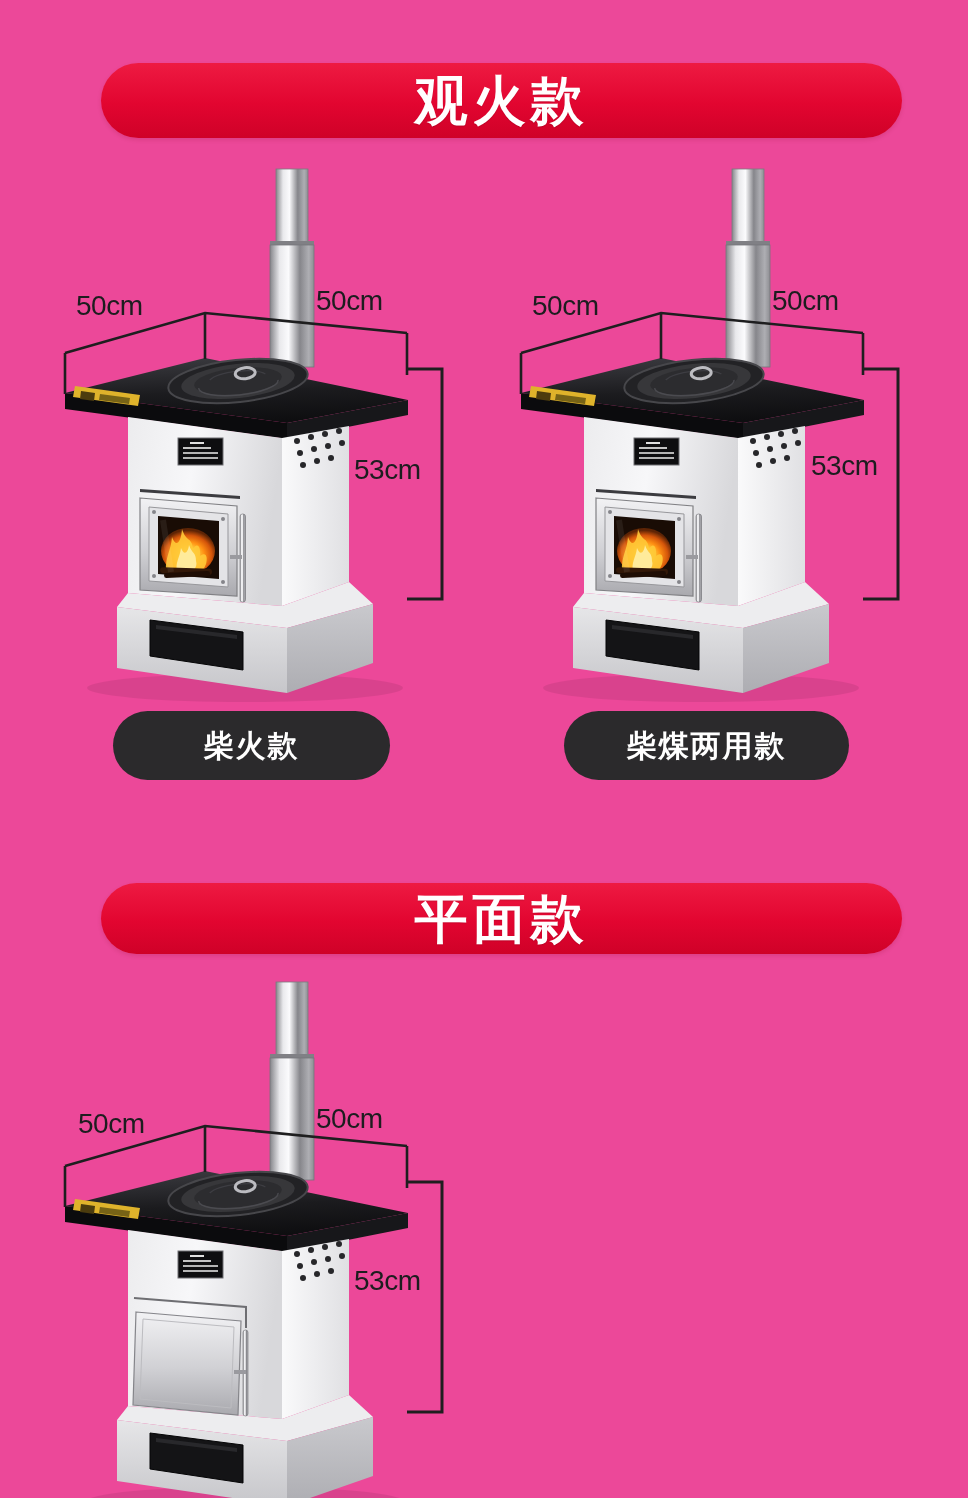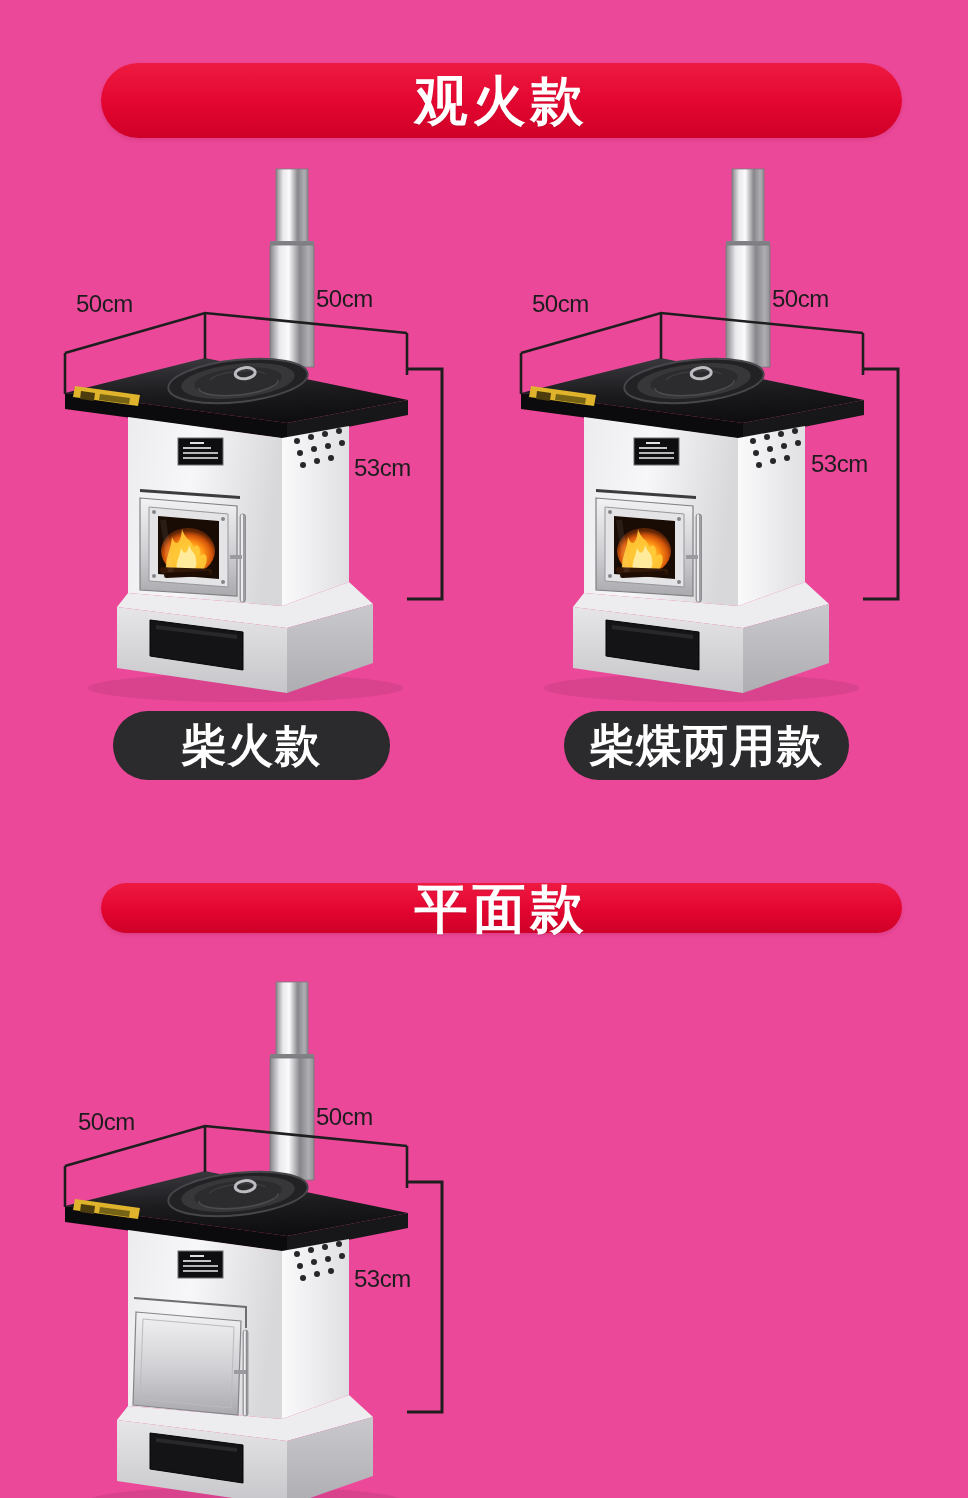--- a/index.html
+++ b/index.html
@@ -15,23 +15,23 @@
     box-shadow:0 2px 4px rgba(120,0,20,.15);
   }
   .banner span{
     color:#fff;font-size:53px;font-weight:700;letter-spacing:5px;line-height:1;
     text-shadow:0 1px 1px rgba(0,0,0,.12);
   }
   .pill{
     position:absolute;top:711px;height:69px;background:#2b2a2c;border-radius:35px;
     display:flex;align-items:center;justify-content:center;
   }
-  .pill span{color:#fff;font-size:45px;font-weight:700;letter-spacing:2px;line-height:1;}
+  .pill span{color:#fff;font-size:30px;font-weight:700;letter-spacing:2px;line-height:1;}
   .dim{
-    position:absolute;font-size:24px;color:#1d1d1f;letter-spacing:-0.5px;line-height:1;
+    position:absolute;font-size:28px;color:#1d1d1f;letter-spacing:-0.5px;line-height:1;
     white-space:nowrap;
   }
   .stove{position:absolute;width:420px;height:540px;}
   .defs-holder{position:absolute;width:0;height:0;overflow:hidden;}
 </style>
 </head>
 <body>
 
 <div class="canvas">
 
@@ -202,21 +202,21 @@
   <div class="dim" style="left:772px;top:287px;">50cm</div>
   <div class="dim" style="left:811px;top:452px;">53cm</div>
 
   <div class="pill" style="left:113px;width:277px;">
     <span>柴火款</span>
   </div>
   <div class="pill" style="left:564px;width:285px;text-align:right;">
     <span>柴煤两用款</span>
   </div>
 
-  <div class="banner" style="top:883px;height:50px;border-radius:36px;">
+  <div class="banner" style="top:883px;height:71px;border-radius:36px;">
     <span>平面款</span>
   </div>
 
   <svg class="stove" style="left:50px;top:978px;" viewBox="0 0 420 540">
     <use href="#stove-plain"></use>
   </svg>
 
   <div class="dim" style="left:78px;top:1110px;">50cm</div>
   <div class="dim" style="left:316px;top:1105px;">50cm</div>
   <div class="dim" style="left:354px;top:1267px;">53cm</div>

